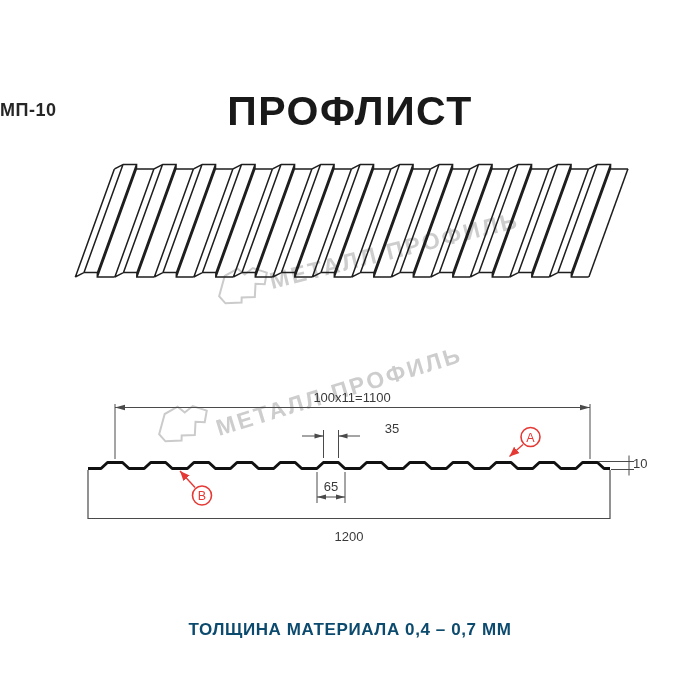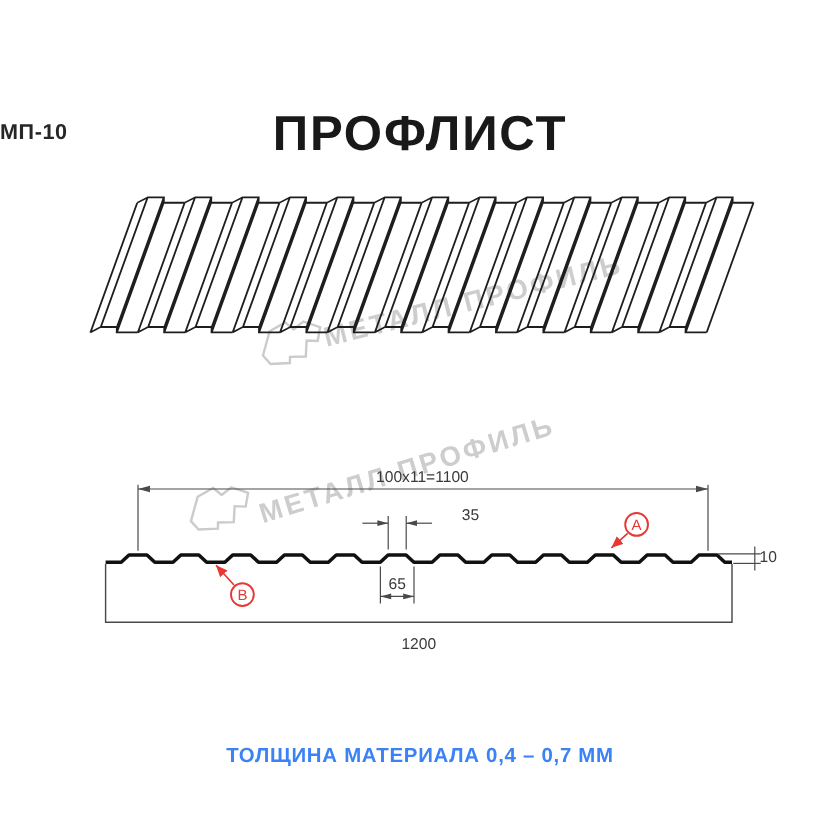--- a/index.html
+++ b/index.html
@@ -10,21 +10,21 @@
   .page-title{
     position:absolute;left:0;top:54px;width:700px;text-align:center;
     font-size:41px;font-weight:700;letter-spacing:1.5px;color:#191919;margin-top:34px;
   }
   .page-subtitle{
     position:absolute;left:0;top:100px;width:700px;text-align:left;
     font-size:18px;font-weight:600;letter-spacing:0.5px;color:#262626;
   }
   .footer-note{
     position:absolute;left:0;top:620px;width:700px;text-align:center;
-    font-size:17px;font-weight:600;letter-spacing:0.6px;color:#3b82f6;
+    font-size:17px;font-weight:600;letter-spacing:0.6px;color:#0c4a6e;
   }
   svg{position:absolute;left:0;top:0;}
   .dim-text{fill:#3a3a3a;font-size:13px;font-family:"Liberation Sans",sans-serif;}
   .wm-text{fill:#cbcbcb;font-size:23px;font-weight:700;letter-spacing:2.5px;
            font-family:"Liberation Sans",sans-serif;opacity:0.95;}
   .red-label{font-size:12.5px;font-family:"Liberation Sans",sans-serif;}
 </style>
 </head>
 <body>
 

